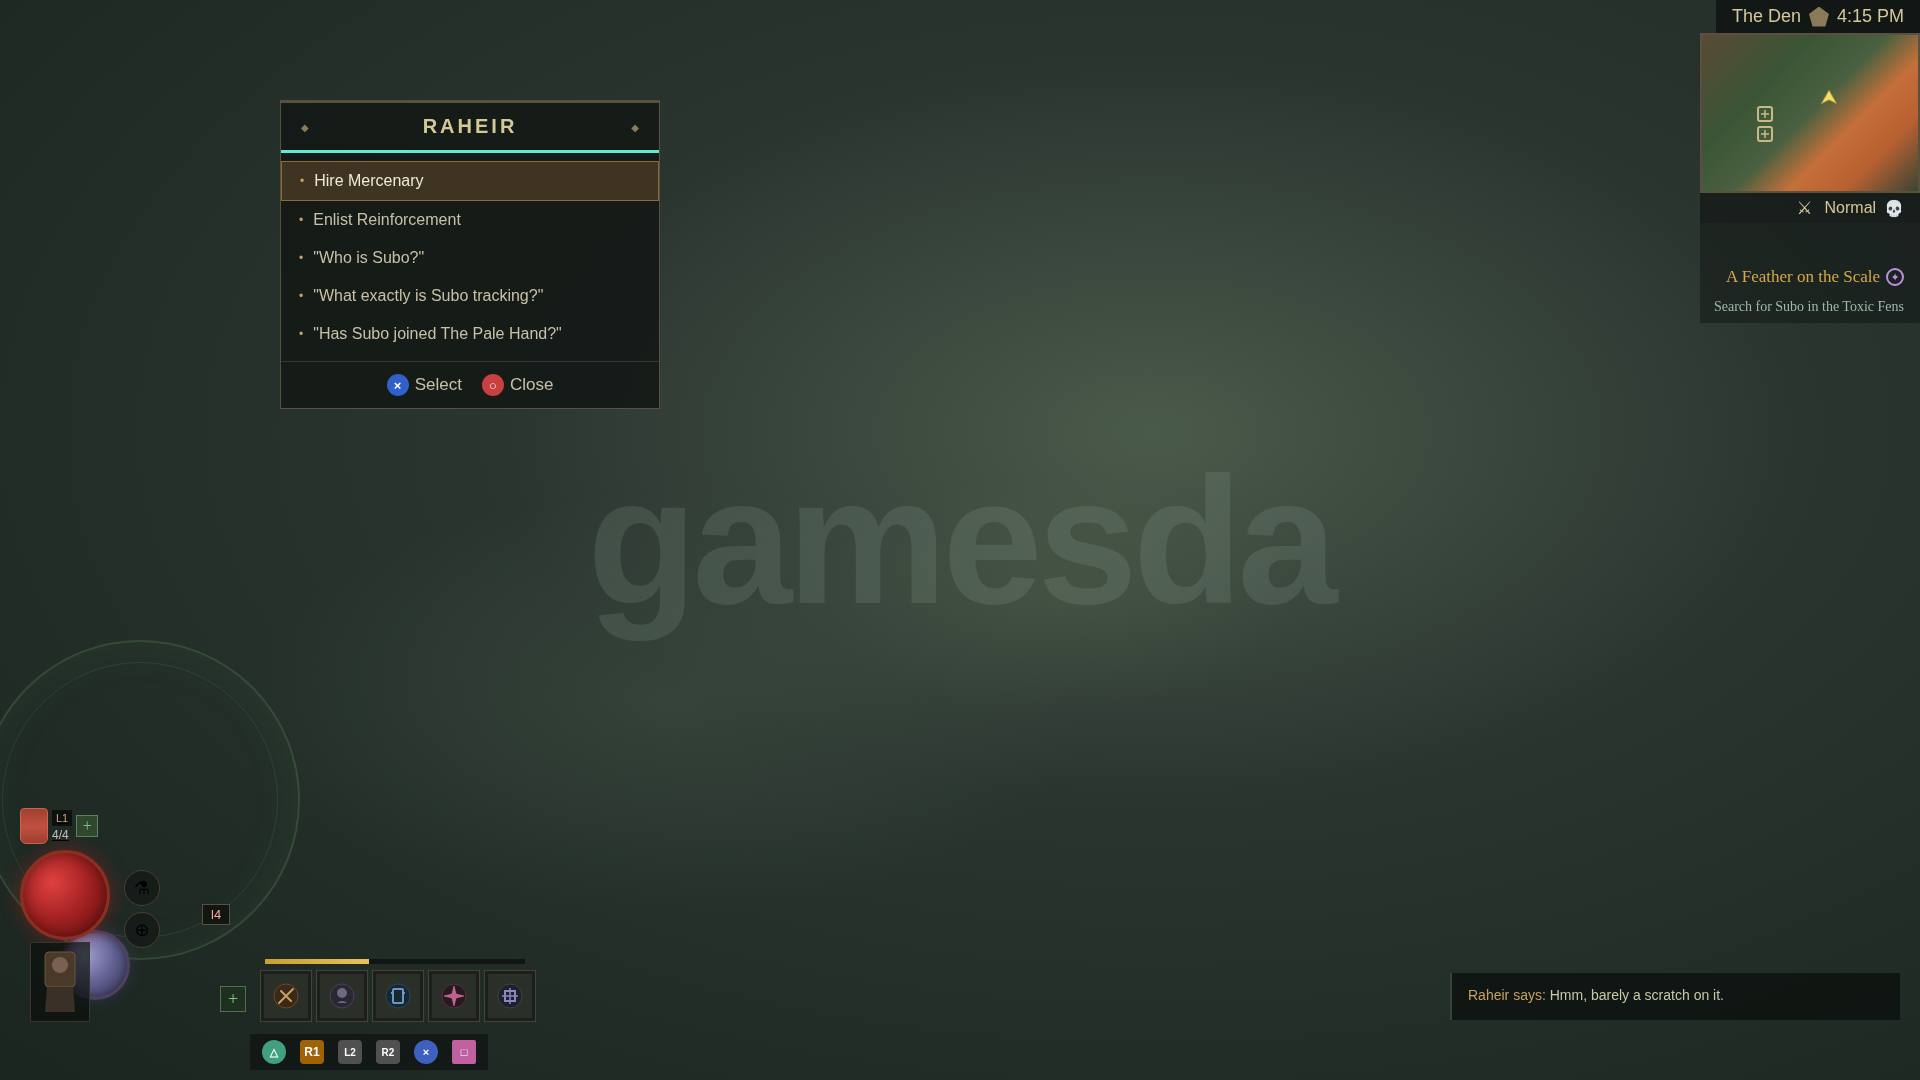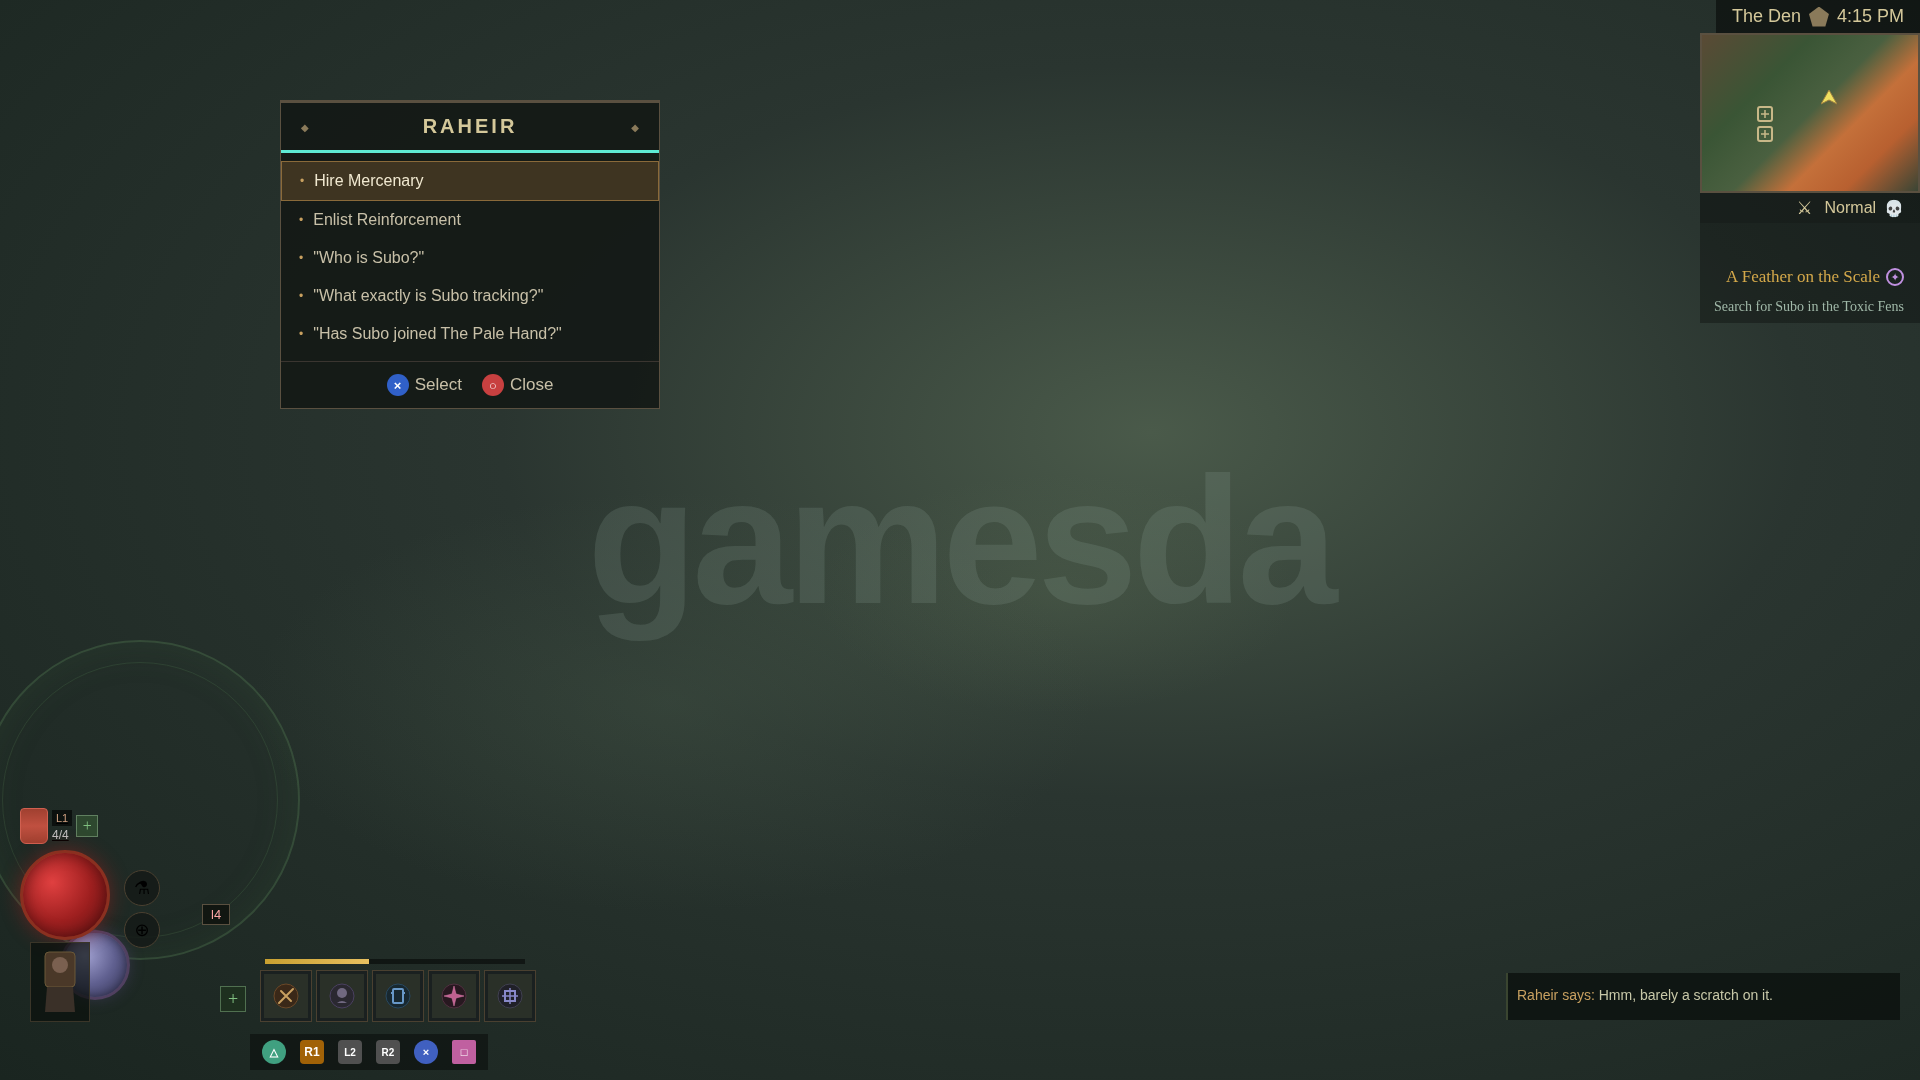--- a/index.html
+++ b/index.html
@@ -406,23 +406,23 @@
       box-shadow: 0 0 15px rgba(100,80,150,0.3), inset 0 0 10px rgba(0,0,0,0.4);
       margin-top: -10px;
       margin-left: 40px;
     }
 
     
     .dialogue-text {
       position: absolute;
       bottom: 60px;
       right: 20px;
-      width: 394px;
+      width: 450px;
       background: rgba(10,15,12,0.75);
-      padding: 12px 9px;
+      padding: 12px 16px;
       border-left: 2px solid #3a4530;
     }
 
     .dialogue-line {
       color: #c8c8a8;
       font-size: 14px;
       font-family: Arial, sans-serif;
       line-height: 1.5;
       margin-bottom: 2px;
     }

